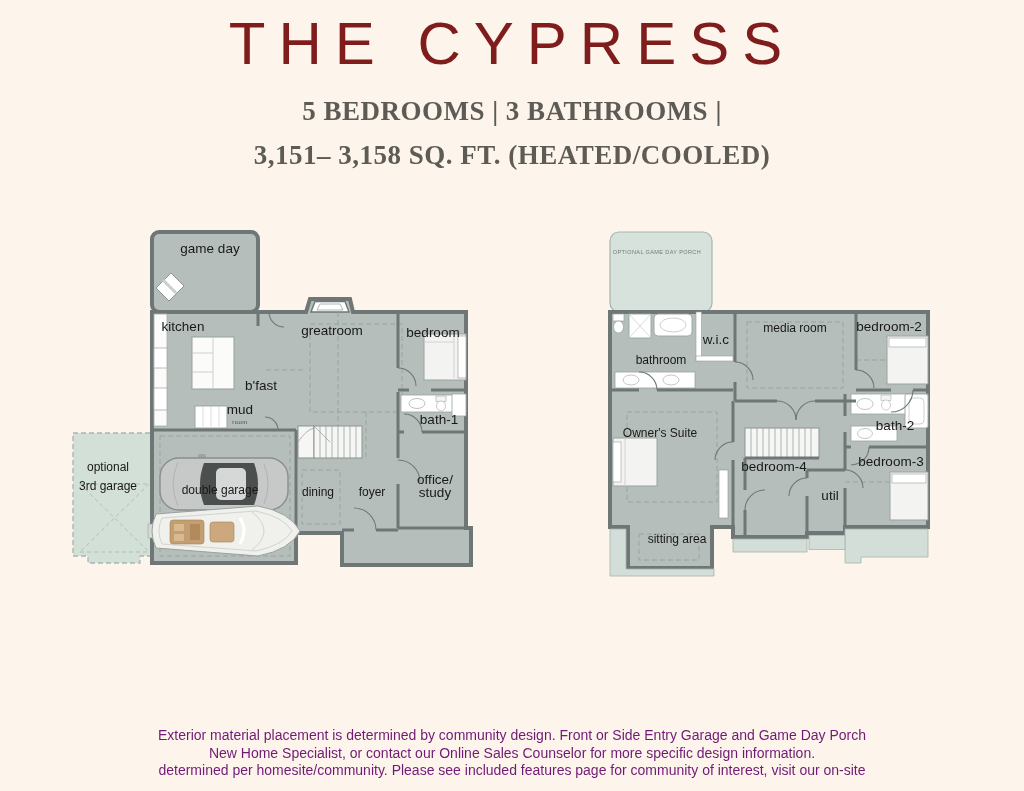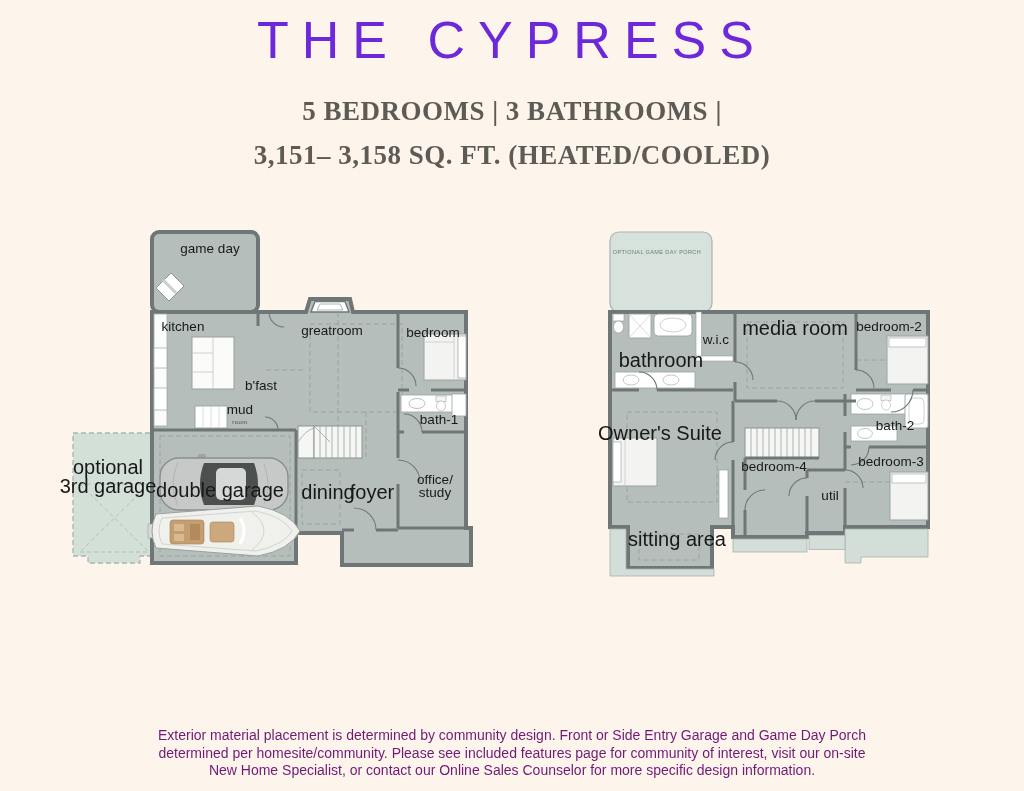--- a/index.html
+++ b/index.html
@@ -1,32 +1,32 @@
 <!DOCTYPE html>
 <html><head>
 <meta charset="utf-8">
 <style>
   html,body{margin:0;padding:0;background:#fdf4ec;}
   .page{position:relative;width:1024px;height:791px;background:#fdf4ec;overflow:hidden;
         font-family:"Liberation Sans",sans-serif;}
   .title{position:absolute;top:14px;left:0;width:100%;text-align:center;
-         font-size:52px;font-weight:300;letter-spacing:13px;color:#6d28d9;line-height:1;}
+         font-size:60px;font-weight:300;letter-spacing:13px;color:#7f1d1d;line-height:1;}
   .subtitle{position:absolute;left:0;width:100%;text-align:center;
             font-family:"Liberation Serif",serif;font-weight:700;font-size:27px;
             color:#5d5b55;letter-spacing:0.5px;line-height:1;}
   .sub1{top:98px;}
   .sub2{top:142px;}
   .plan{position:absolute;}
   .plan svg{position:absolute;left:0;top:0;}
   .plan-1{left:70px;top:220px;width:420px;height:360px;}
   .plan-2{left:595px;top:220px;width:365px;height:360px;}
   .lbl{position:absolute;transform:translate(-50%,-50%);font-size:13.5px;color:#181818;
        white-space:nowrap;text-align:center;line-height:1;}
   .lbl span{display:block;white-space:nowrap;}
-  .lbl-lg{font-size:20px;}
+  .lbl-lg{font-size:12px;}
   .lbl-2line span{line-height:13px;}
   .mud-sub{font-size:6px;letter-spacing:0.5px;color:#4a4a4a;}
   .lbl-tiny{font-size:5.5px;letter-spacing:0.4px;color:#6d7d76;}
   .footer{position:absolute;top:727px;left:0;width:100%;text-align:center;
           font-size:14px;color:#701a75;line-height:17.5px;}
 </style>
 </head>
 <body>
 
 <div class="page">
@@ -142,21 +142,21 @@
     <div class="lbl lbl-2line" style="left:170px;top:196px;">
       <span>mud</span>
       <span class="mud-sub">room</span>
     </div>
     <div class="lbl" style="left:369px;top:200px;">bath-1</div>
     <div class="lbl lbl-lg" style="left:150px;top:232px;margin-top:38px;">double garage</div>
     <div class="lbl lbl-lg lbl-2line" style="left:38px;top:257px;">
       <span style="line-height:19px;">optional</span>
       <span style="line-height:19px;">3rd garage</span>
     </div>
-    <div class="lbl lbl-lg" style="left:248px;top:272px;padding-left:20px;">dining</div>
+    <div class="lbl lbl-lg" style="left:248px;top:272px;">dining</div>
     <div class="lbl lbl-lg" style="left:302px;top:272px;">foyer</div>
     <div class="lbl lbl-2line" style="left:365px;top:266px;">
       <span>office/</span>
       <span>study</span>
     </div>
   </div>
 
   <div class="plan plan-2">
     <svg width="365" height="360" viewBox="0 0 365 360">
 
@@ -258,17 +258,17 @@
     <div class="lbl lbl-lg" style="left:65px;top:213px;">Owner's Suite</div>
     <div class="lbl" style="left:179px;top:247px;">bedroom-4</div>
     <div class="lbl" style="left:300px;top:206px;">bath-2</div>
     <div class="lbl" style="left:296px;top:242px;">bedroom-3</div>
     <div class="lbl" style="left:235px;top:276px;">util</div>
     <div class="lbl lbl-lg" style="left:82px;top:319px;">sitting area</div>
   </div>
 
   <div class="footer">
     <div>Exterior material placement is determined by community design. Front or Side Entry Garage and Game Day Porch</div>
+    <div>New Home Specialist, or contact our Online Sales Counselor for more specific design information.</div>
     <div>determined per homesite/community. Please see included features page for community of interest, visit our on-site</div>
-    <div>New Home Specialist, or contact our Online Sales Counselor for more specific design information.</div>
   </div>
 
 </div>
 
 </body></html>

